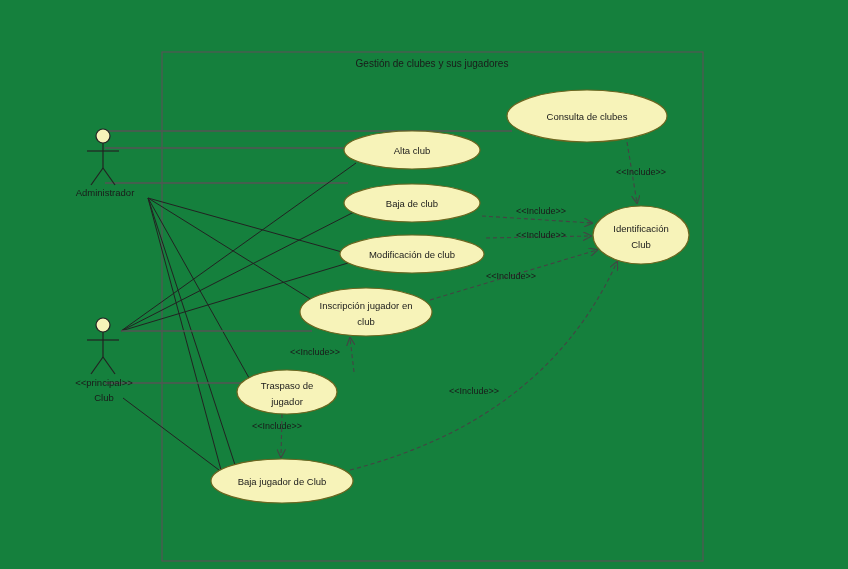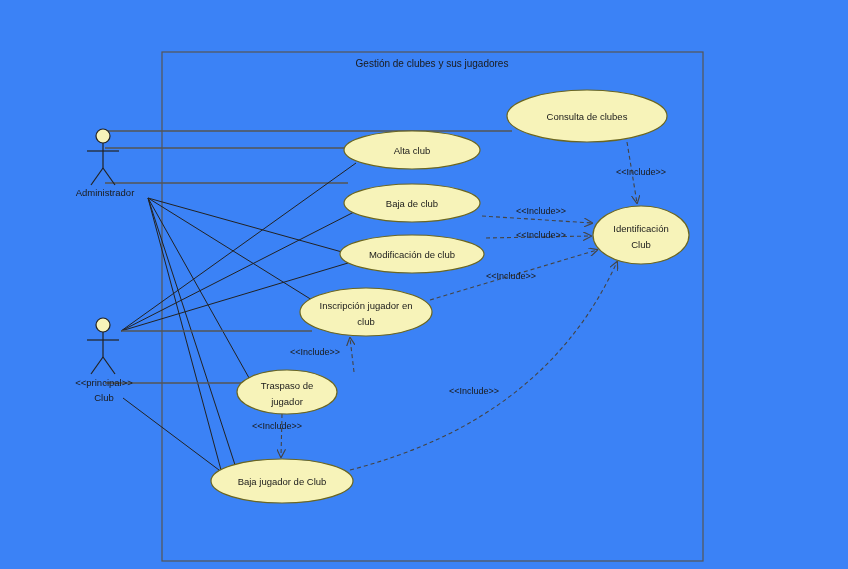--- a/index.html
+++ b/index.html
@@ -10,21 +10,21 @@
   body {
     font-family: "Liberation Sans", sans-serif;
     width: 848px;
     height: 569px;
     overflow: hidden;
   }
   #canvas {
     position: relative;
     width: 848px;
     height: 569px;
-    background: #3b82f6;
+    background: #15803d;
     text-align: right;
   }
   svg#diagram {
     position: absolute;
     left: 0;
     top: 0;
     width: 848px;
     height: 569px;
   }
   .sysframe {

